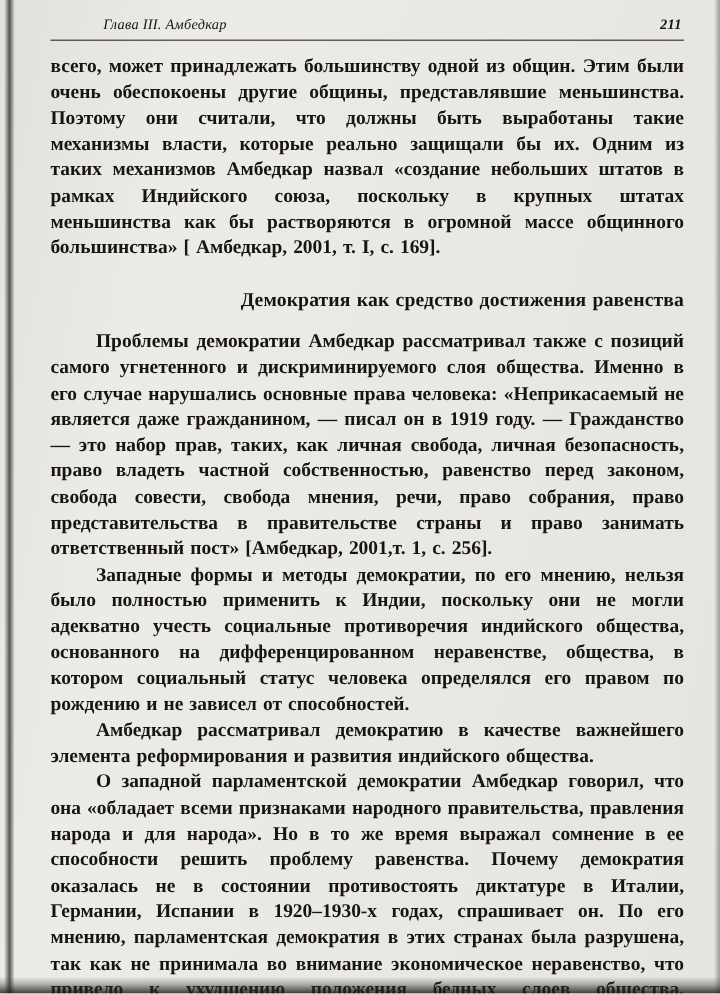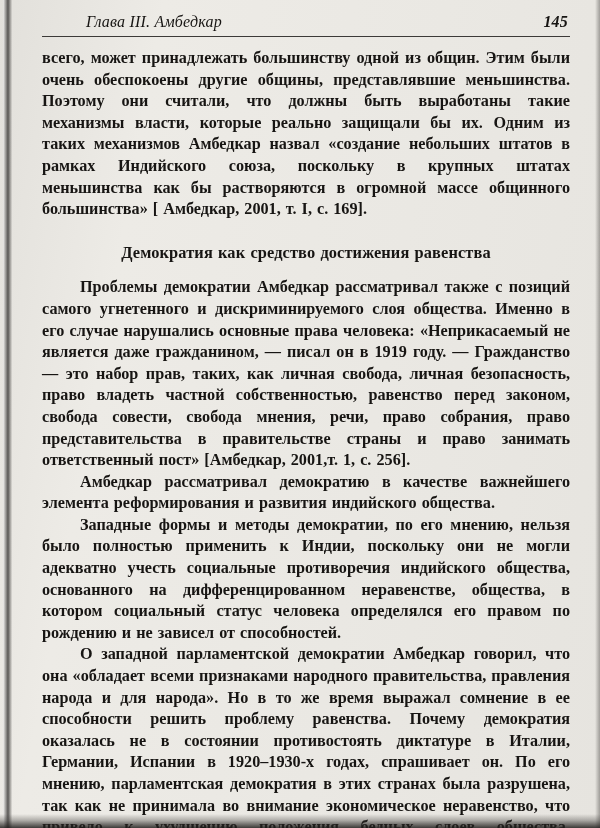--- a/index.html
+++ b/index.html
@@ -42,21 +42,21 @@
   }
   .inner {
     position: relative;
     padding: 13px 30px 0 42px;
     box-sizing: border-box;
   }
   .running-header {
     display: flex;
     justify-content: space-between;
     align-items: baseline;
-    font-size: 16px;
+    font-size: 12px;
     padding: 0 2px 0 44px;
     letter-spacing: 0.2px;
   }
   .chapter {
     font-style: italic;
   }
   .folio {
     font-style: italic;
     font-weight: bold;
   }
@@ -76,45 +76,45 @@
     text-indent: 38px;
     font-weight: bold;
   }
   .body-text p.continuation {
     text-indent: 0;
   }
   .section-heading {
     font-size: 16.4px;
     font-weight: bold;
     margin: 21px 0 14px 0;
-    text-align: center;
+    text-align: right;
     text-indent: 0;
     letter-spacing: 0.1px;
   }
 </style>
 </head>
 <body>
 
 <div class="page">
   <div class="inner">
 
     <div class="running-header">
       <span class="chapter">Глава III. Амбедкар</span>
-      <span class="folio">145</span>
+      <span class="folio">211</span>
     </div>
     <hr class="header-rule">
 
     <div class="body-text">
       <p class="continuation">всего, может принадлежать большинству одной из общин. Этим были очень обеспокоены другие общины, представлявшие меньшинства. Поэтому они считали, что должны быть выработаны такие механизмы власти, которые реально защищали бы их. Одним из таких механизмов Амбедкар назвал «создание небольших штатов в рамках Индийского союза, поскольку в крупных штатах меньшинства как бы растворяются в огромной массе общинного большинства» [ Амбедкар, 2001, т. I, с. 169].</p>
 
       <h2 class="section-heading">Демократия как средство достижения равенства</h2>
 
       <p>Проблемы демократии Амбедкар рассматривал также с позиций самого угнетенного и дискриминируемого слоя общества. Именно в его случае нарушались основные права человека: «Неприкасаемый не является даже гражданином, — писал он в 1919 году. — Гражданство — это набор прав, таких, как личная свобода, личная безопасность, право владеть частной собственностью, равенство перед законом, свобода совести, свобода мнения, речи, право собрания, право представительства в правительстве страны и право занимать ответственный пост» [Амбедкар, 2001,т. 1, с. 256].</p>
+      <p>Западные формы и методы демократии, по его мнению, нельзя было полностью применить к Индии, поскольку они не могли адекватно учесть социальные противоречия индийского общества, основанного на дифференцированном неравенстве, общества, в котором социальный статус человека определялся его правом по рождению и не зависел от способностей.</p>
       <p>Амбедкар рассматривал демократию в качестве важнейшего элемента реформирования и развития индийского общества.</p>
-      <p>Западные формы и методы демократии, по его мнению, нельзя было полностью применить к Индии, поскольку они не могли адекватно учесть социальные противоречия индийского общества, основанного на дифференцированном неравенстве, общества, в котором социальный статус человека определялся его правом по рождению и не зависел от способностей.</p>
       <p>О западной парламентской демократии Амбедкар говорил, что она «обладает всеми признаками народного правительства, правления народа и для народа». Но в то же время выражал сомнение в ее способности решить проблему равенства. Почему демократия оказалась не в состоянии противостоять диктатуре в Италии, Германии, Испании в 1920–1930-х годах, спрашивает он. По его мнению, парламентская демократия в этих странах была разрушена, так как не принимала во внимание экономическое неравенство, что привело к ухудшению положения бедных слоев общества. Политическая демократия в этих странах оказалась неспособной предви-</p>
     </div>
 
   </div>
 
   <div class="edge-left"></div>
   <div class="edge-right"></div>
   <div class="edge-bottom"></div>
 </div>
 

